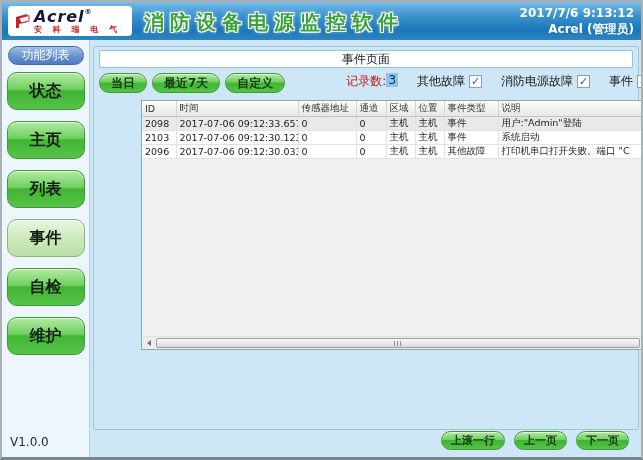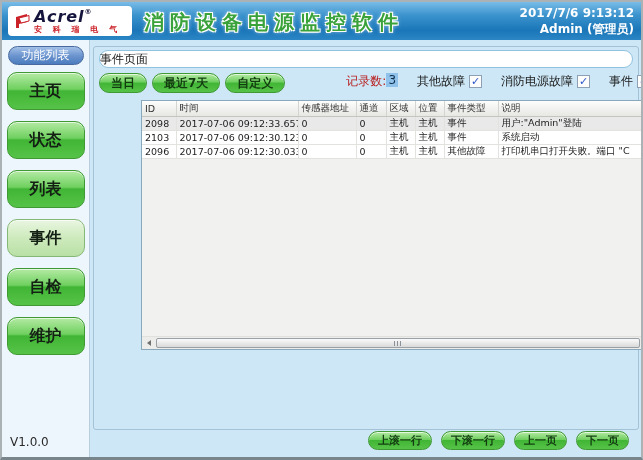--- a/index.html
+++ b/index.html
@@ -63,22 +63,22 @@
   }
   .version { position:absolute; left:8px; bottom:8px; font-size:12px; color:#2a2a2a; }
 
   
   .main-border {
     position:absolute; left:91px; top:44px; width:546px; height:384px;
     border:1px solid #a3c2d6; border-radius:3px; background:#cde7f6;
   }
   .page-title-pill {
     position:absolute; left:97px; top:48px; width:534px; height:18px;
-    background:#ffffff; border:1px solid #8fc3e0; border-radius:9px;
-    text-align:left; font-size:12px; color:#1a1a1a; line-height:16px;
+    background:#ffffff; border:1px solid #8fc3e0; border-radius:2px;
+    text-align:center; font-size:12px; color:#1a1a1a; line-height:16px;
   }
   .toolbar {
     position:absolute; left:97px; top:71px; height:20px; right:12px;
     display:flex; align-items:flex-start;
   }
   .pill-btn {
     height:20px; padding:0 11px; margin-right:5px; cursor:pointer;
     border:1px solid #3f9a33; border-radius:10px;
     background:linear-gradient(180deg,#b4eaa4 0%,#6fd05f 45%,#41b535 50%,#56c348 100%);
     box-shadow:inset 0 1px 0 rgba(255,255,255,.65);
@@ -156,28 +156,28 @@
         <path d="M6 5 L16 2.5 L16 8 L8 10 Z" fill="#ffffff" stroke="#cb2128" stroke-width="1"></path>
       </svg>
       <div class="logo-text">
         <span class="logo-brand"><span>Acrel</span><sup class="logo-reg">®</sup></span>
         <span class="logo-sub">安 科 瑞 电 气</span>
       </div>
     </div>
     <div class="app-title">消防设备电源监控软件</div>
     <div class="header-right">
       <div>2017/7/6 9:13:12</div>
-      <div>Admin (管理员)</div>
+      <div>Acrel (管理员)</div>
     </div>
   </div>
 
   <div class="sidebar">
     <div class="sidebar-pill">功能列表</div>
+    <button class="side-btn">状态</button>
     <button class="side-btn">主页</button>
-    <button class="side-btn">状态</button>
     <button class="side-btn">列表</button>
     <button class="side-btn active">事件</button>
     <button class="side-btn">自检</button>
     <button class="side-btn">维护</button>
     <div class="version">V1.0.0</div>
   </div>
 
   <div class="main-border"></div>
   <div class="page-title-pill">事件页面</div>
 
@@ -275,18 +275,17 @@
         </div>
       <div class="hthumb"></div>
       <div class="hs-arrow hs-right">
           <div class="tri-right"></div>
         </div>
     </div>
   </div>
 
   <div class="nav-buttons">
     <button class="pill-btn">上滚一行</button>
-    <button class="pill-btn">下滚一行</button>
     <button class="pill-btn">上一页</button>
     <button class="pill-btn">下一页</button>
   </div>
 
 </div>
 
 </body></html>

